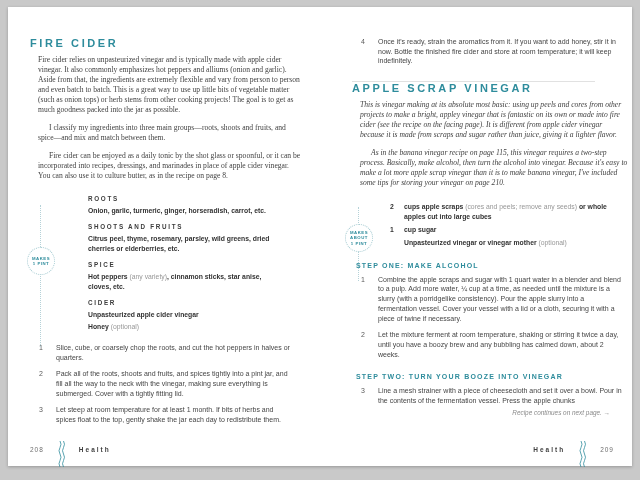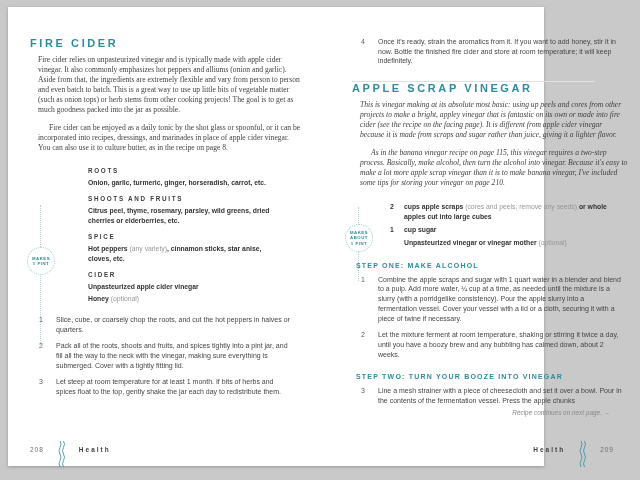--- a/index.html
+++ b/index.html
@@ -1,18 +1,18 @@
 <!DOCTYPE html>
 <html><head>
 <meta charset="utf-8">
 <style>
   html,body{margin:0;padding:0;}
   body{width:640px;height:480px;background:#c9c9c9;overflow:hidden;position:relative;
        font-family:"Liberation Sans",sans-serif;}
-  .spread{position:absolute;left:8px;top:7px;width:536px;height:459px;background:#ffffff;
+  .spread{position:absolute;left:8px;top:7px;width:624px;height:459px;background:#ffffff;
           display:flex;box-shadow:0 1px 3px rgba(0,0,0,.25);}
   .page{width:312px;position:relative;box-sizing:border-box;}
   .page.left{padding:30px 28px 0 22px;}
   .page.right{padding:30px 10px 8px 32px;}
 
   h1.recipe-title{margin:0;font:bold 11px "Liberation Sans",sans-serif;letter-spacing:2.6px;
                   color:#2e8c9c;}
   .body-p{margin:8px;font:7.6px/10px "Liberation Serif",serif;color:#424242;width:263px;}
   .body-p.first{margin-top:6px;}
   .body-p.indent{text-indent:11px;}
@@ -68,20 +68,21 @@
   .wavy{position:relative;top:7px;}
 </style>
 </head>
 <body>
 
 <div class="spread">
 
   <div class="page left">
     <h1 class="recipe-title">FIRE CIDER</h1>
     <p class="body-p first">Fire cider relies on unpasteurized vinegar and is typically made with apple cider vinegar. It also commonly emphasizes hot peppers and alliums (onion and garlic). Aside from that, the ingredients are extremely flexible and vary from person to person and even batch to batch. This is a great way to use up little bits of vegetable matter (such as onion tops) or herb stems from other cooking projects! The goal is to get as much goodness packed into the jar as possible.</p>
+    <p class="body-p indent">I classify my ingredients into three main groups—roots, shoots and fruits, and spice—and mix and match between them.</p>
     <p class="body-p indent">Fire cider can be enjoyed as a daily tonic by the shot glass or spoonful, or it can be incorporated into recipes, dressings, and marinades in place of apple cider vinegar. You can also use it to culture butter, as in the recipe on page 8.</p>
 
     <div class="dotline dotline-l"></div>
     <div class="badge badge-l">
       <span>MAKES</span>
       <span>1 PINT</span>
     </div>
 
     <div class="ing-col">
       <div class="ing-h">ROOTS</div>

